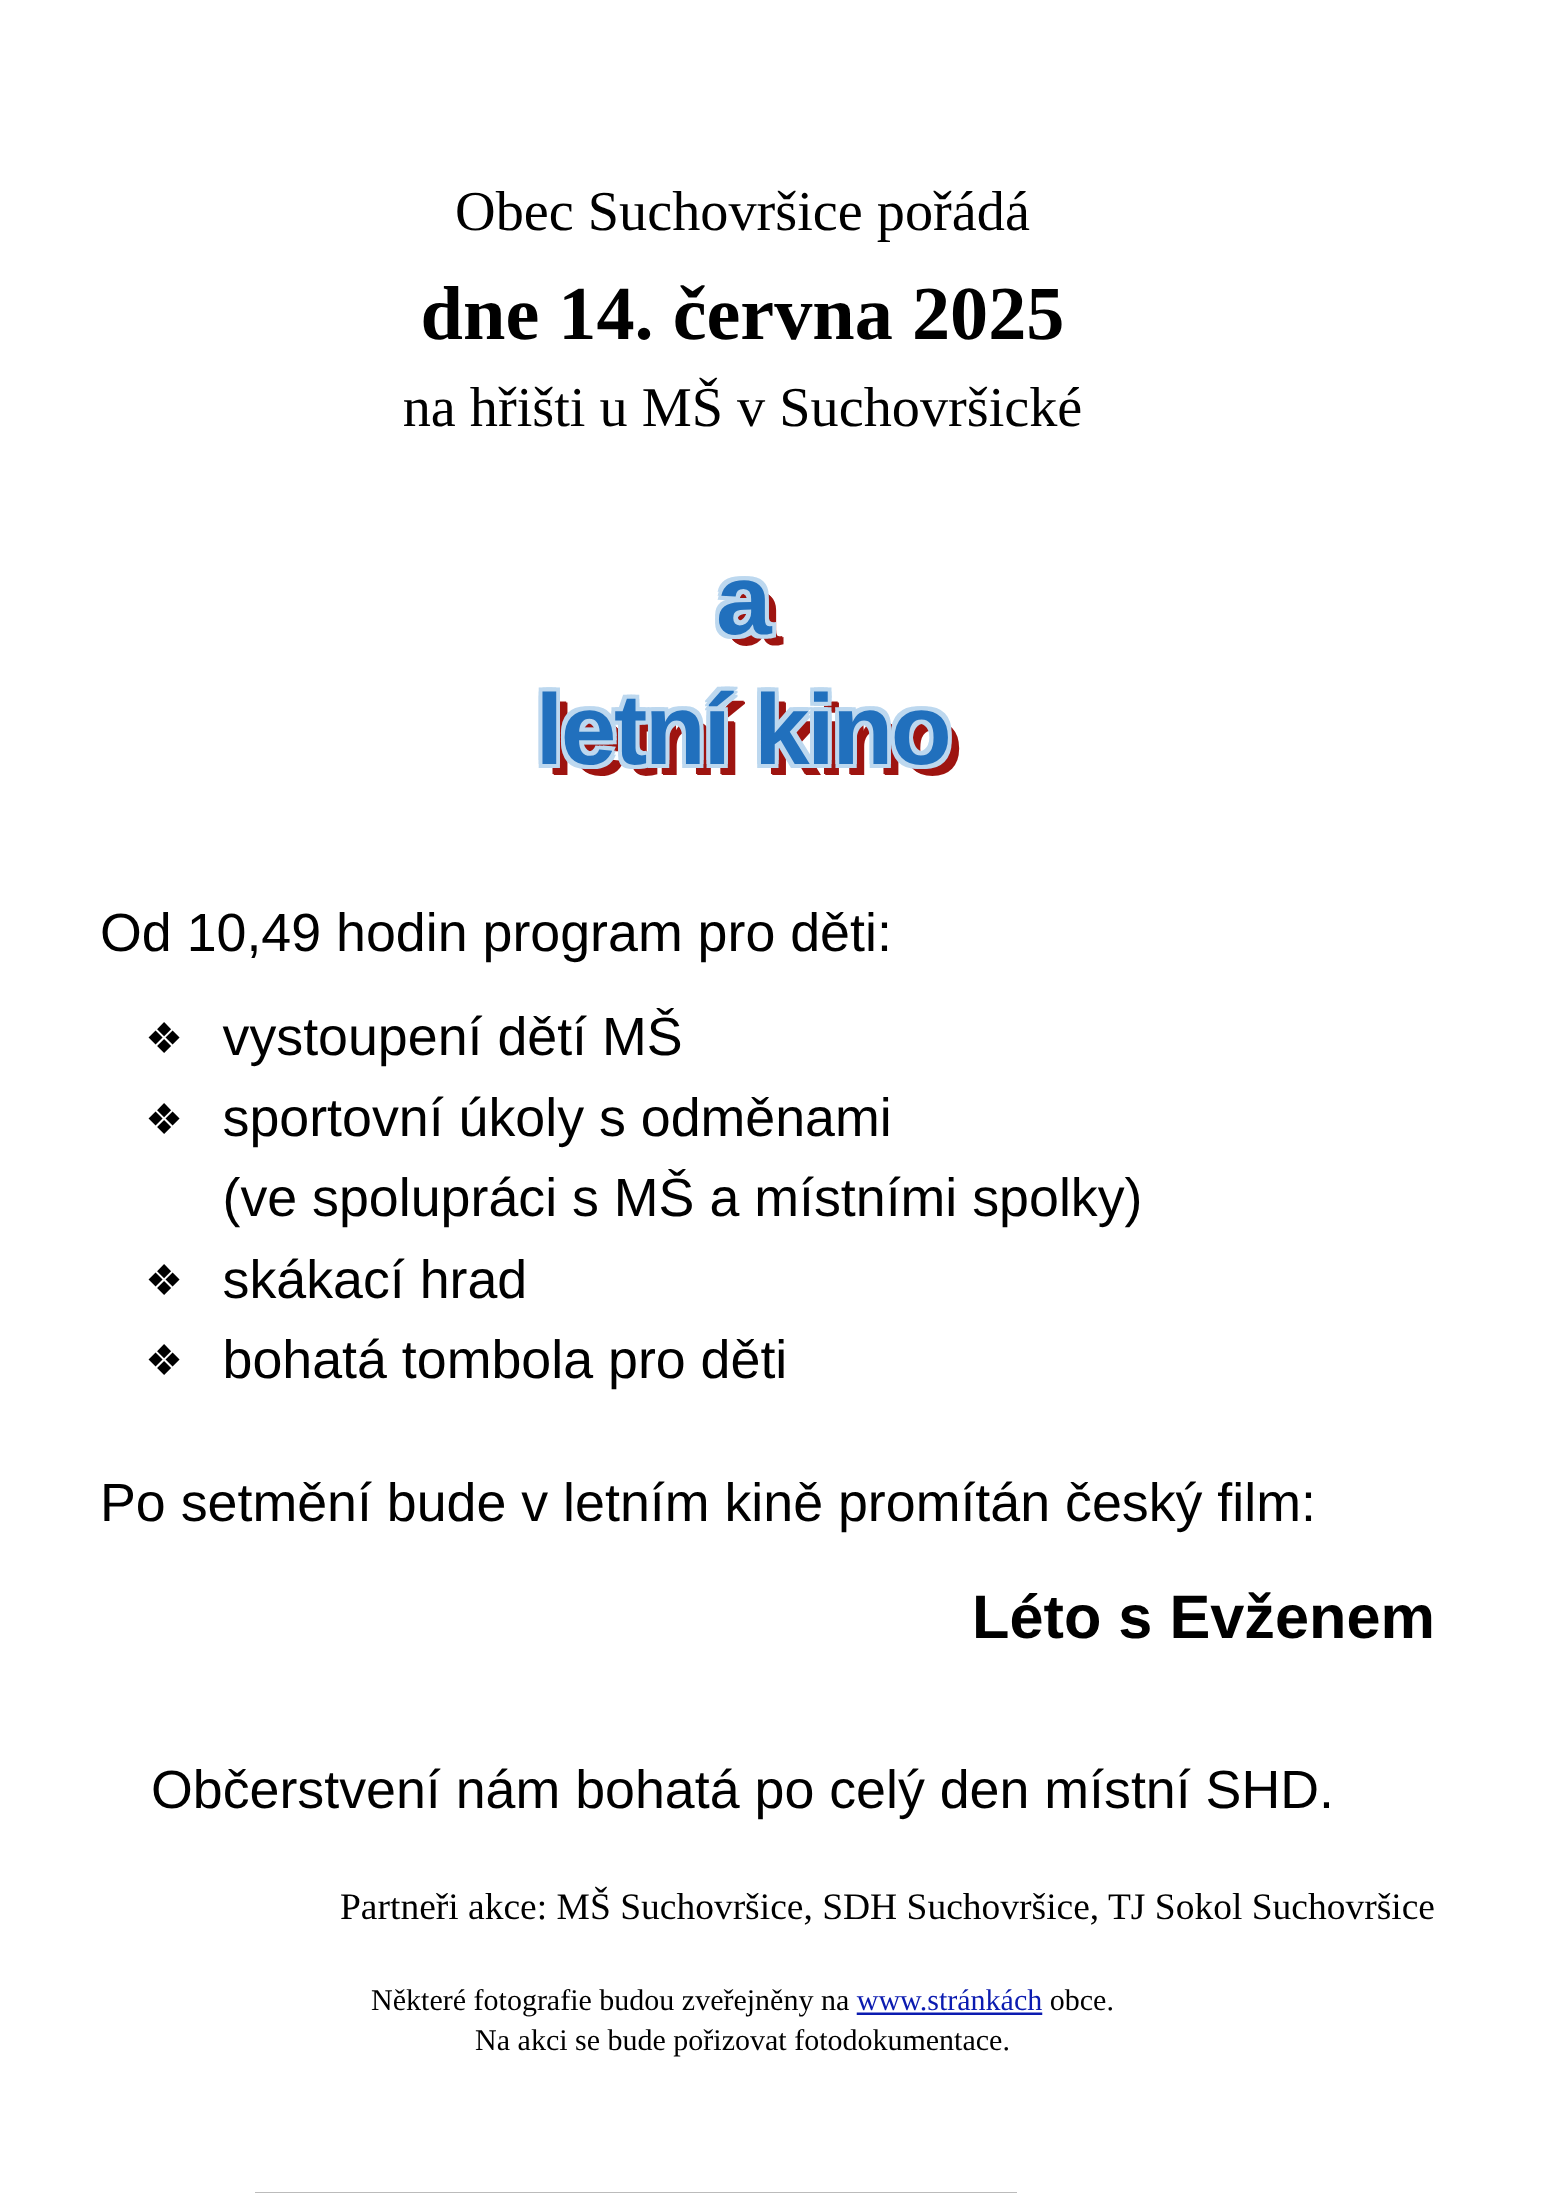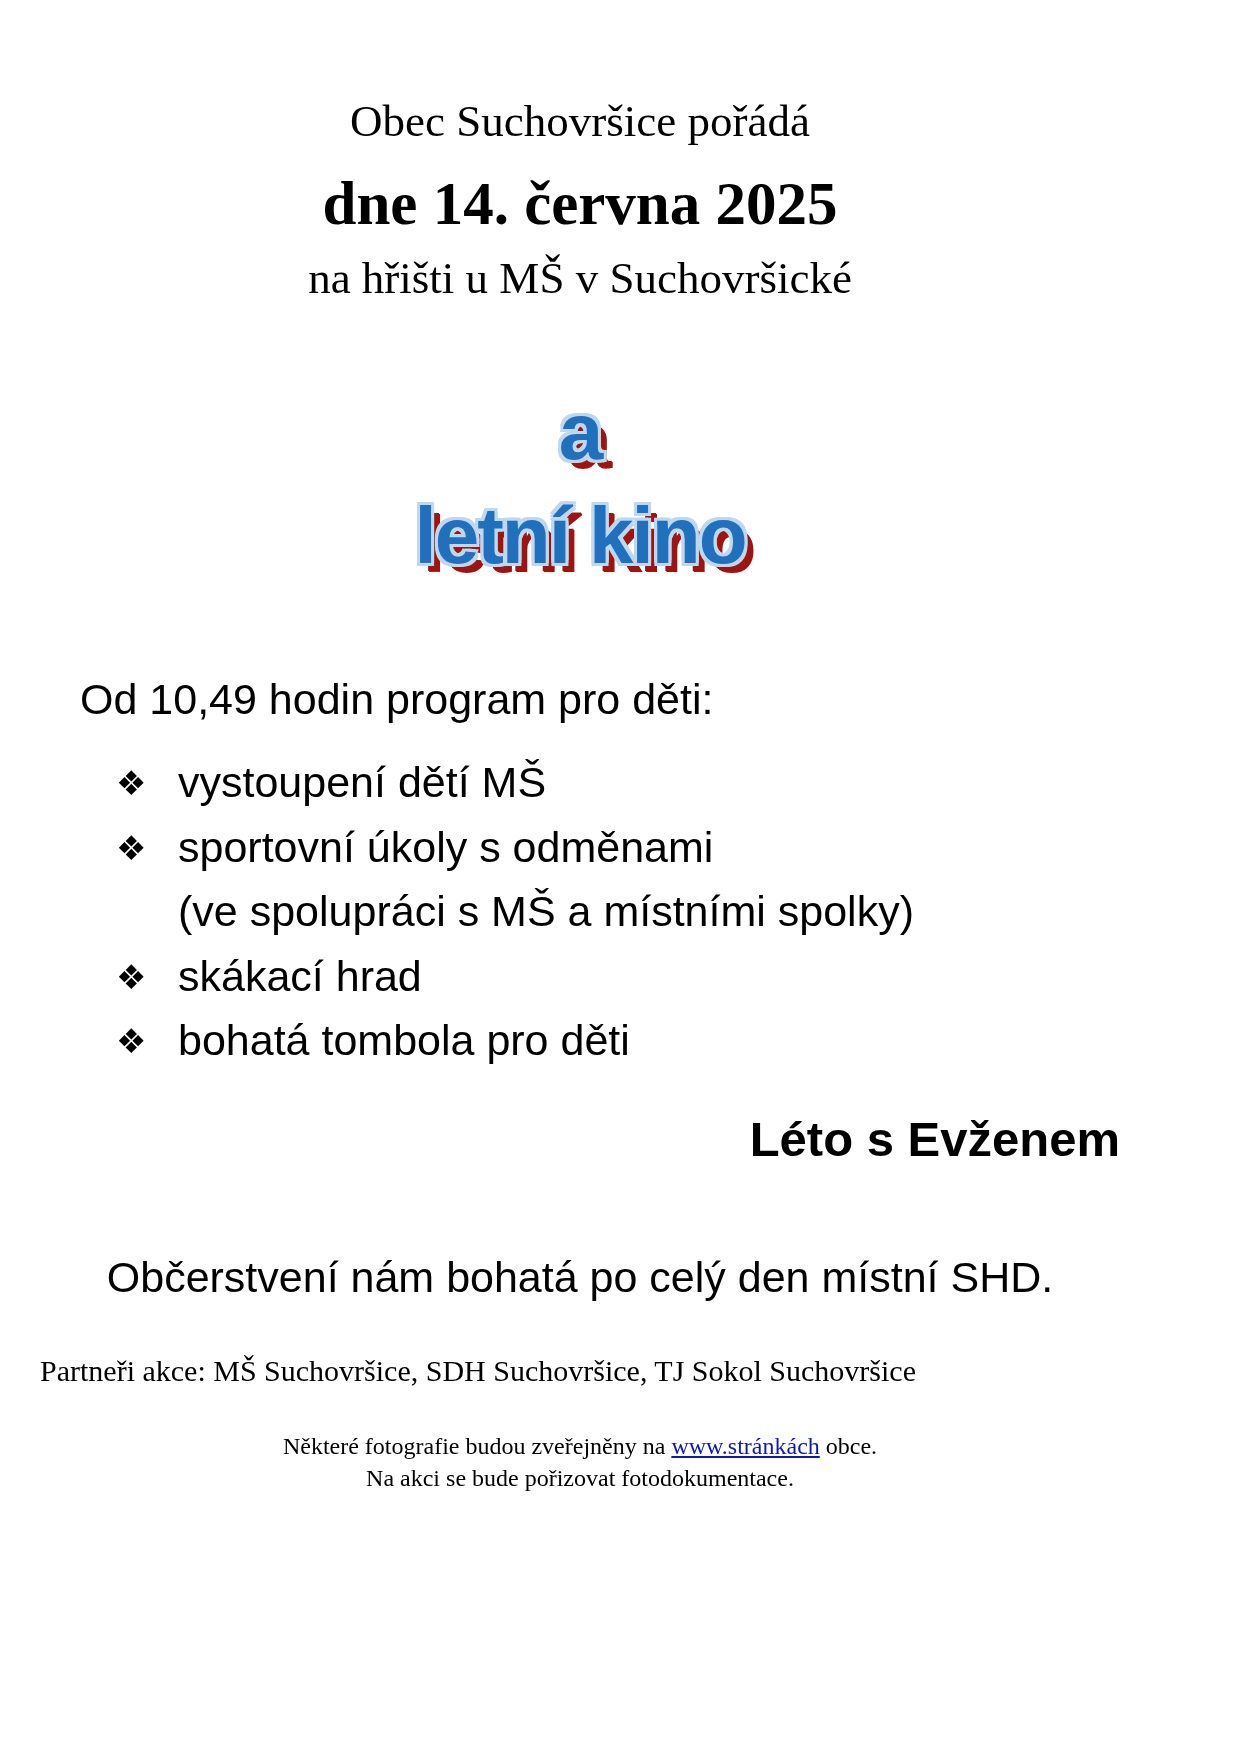--- a/index.html
+++ b/index.html
@@ -6,21 +6,22 @@
   .page {
     position: relative;
     width: 1240px;
     height: 1754px;
     margin: 0 auto;
     background: #ffffff;
     color: #000000;
     overflow: hidden;
   }
   .content {
-    padding: 96px 120px 0 40px; 
+    padding: 96px 92px 0 40px; 
+    margin-top: 48px;
   }
   .serif { font-family: "Liberation Serif", serif; }
   .sans  { font-family: "Liberation Sans", sans-serif; }
 
   
   .header-block { text-align: center; }
   .header-line1 { font-size: 45px; line-height: 1.15; }
   .header-line2 { font-size: 61px; font-weight: bold; margin-top: 22px; line-height: 1.1; }
   .header-line3 { font-size: 45px; margin-top: 16px; line-height: 1.15; }
 
@@ -55,21 +56,21 @@
     top: -2px;
   }
   .item-note { margin-left: 62px; font-size: 43px; line-height: 1.5; }
 
   
   .cinema-lead { margin-top: 58px; margin-left: 40px; font-size: 43px; }
   .film-title { margin-top: 38px; text-align: right; font-size: 49px; font-weight: bold; }
 
   
   .refreshments { margin-top: 86px; text-align: center; font-size: 43px; }
-  .partners { margin-top: 52px; text-align: left; font-size: 30px; }
+  .partners { margin-top: 52px; text-align: right; font-size: 30px; }
   .footer { margin-top: 42px; text-align: center; font-size: 24px; line-height: 1.35; }
   .footer-link { color: #0b1bb0; text-decoration: underline; }
 </style>
 </head>
 <body>
 
 <div class="page">
   <div class="content">
 
     <div class="header-block serif">
@@ -101,20 +102,21 @@
           <span class="bullet">❖</span>
           <span>skákací hrad</span>
         </li>
         <li class="program-item">
           <span class="bullet">❖</span>
           <span>bohatá tombola pro děti</span>
         </li>
       </ul>
     </div>
 
+    <div class="cinema-lead sans">Po setmění bude v letním kině promítán český film:</div>
     <div class="film-title sans">Léto s Evženem</div>
 
     <div class="refreshments sans">Občerstvení nám bohatá po celý den místní SHD.</div>
 
     <div class="partners serif">Partneři akce: MŠ Suchovršice, SDH Suchovršice, TJ Sokol Suchovršice</div>
 
     <div class="footer serif">
       <div><span>Některé fotografie budou zveřejněny na </span><a href="#" class="footer-link">www.stránkách</a><span> obce.</span></div>
       <div>Na akci se bude pořizovat fotodokumentace.</div>
     </div>

